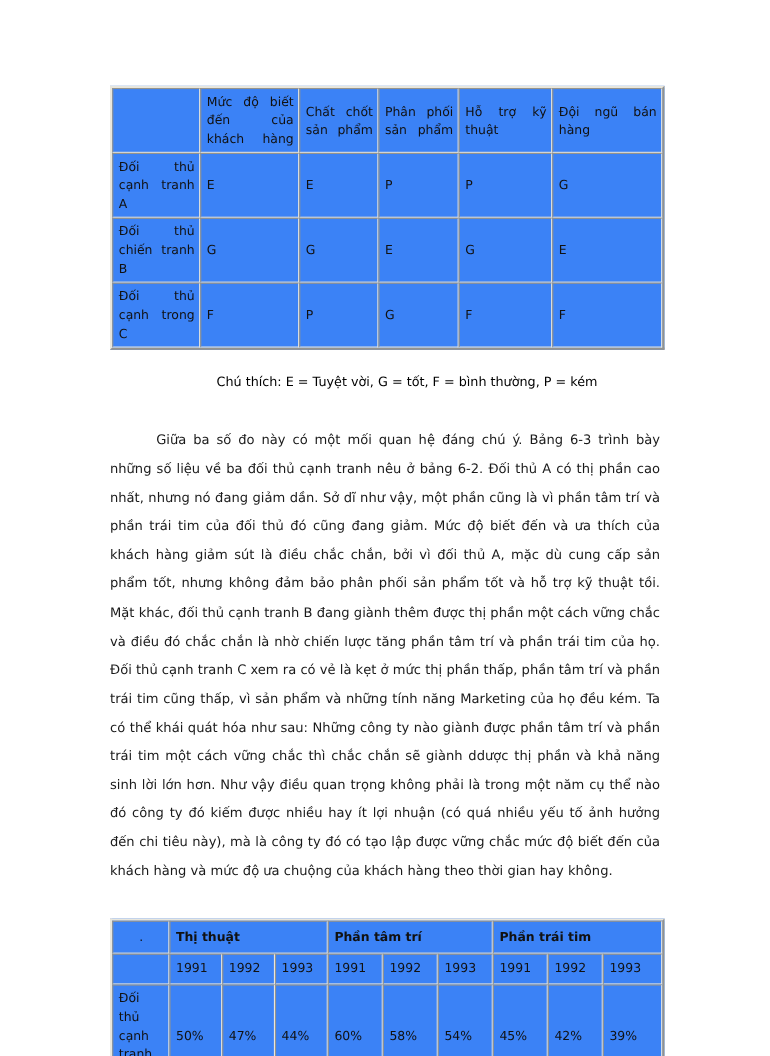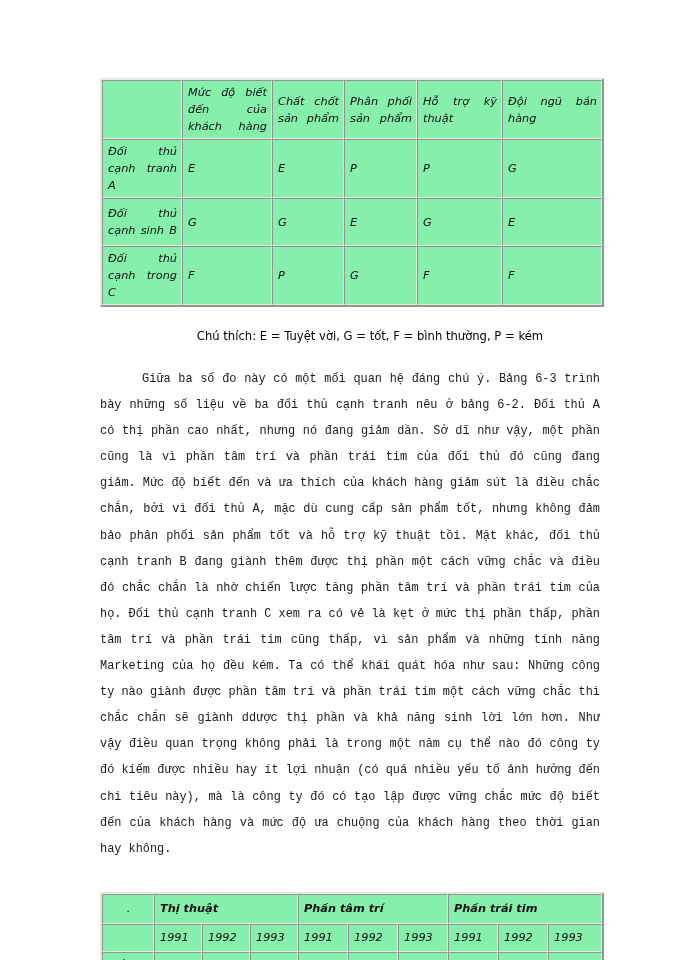--- a/index.html
+++ b/index.html
@@ -20,24 +20,23 @@
     height: 960px;
     box-sizing: border-box;
     padding: 78px 100px 0 100px;
   }
 
   
   table.doc-table {
     border-collapse: separate;
     border-spacing: 0;
     width: 500px;
-    background: #86efac;
+    background: #3b82f6;
     border: 2px outset #e8e6dd;
     table-layout: fixed;
-    font-style: italic;
   }
   table.doc-table td {
     border: 1px inset #e8e6dd;
     vertical-align: middle;
     padding: 3px 4px 3px 5px;
     font-size: 11.3px;
     line-height: 17px;
     color: #111111;
     word-wrap: break-word;
     overflow: hidden;
@@ -66,27 +65,26 @@
 
   .legend {
     font-size: 11.6px;
     line-height: 16px;
     margin: 21px 0 0 40px;
     text-align: center;
   }
 
   
   .body-paragraph {
-    margin: 22px 0 0 0;
+    margin: 32px 0 0 0;
     font-size: 11.9px;
     line-height: 26.1px;
     text-align: justify;
     text-indent: 42px;
     color: #1a1a1a;
-    font-family: Liberation Mono, monospace;
   }
 
   
   #table-share-metrics { margin-top: 30px; }
   #table-share-metrics td { height: 22px; font-size: 11.3px; }
   #table-share-metrics tr.group-row td { height: 22px; }
   #table-share-metrics tr.year-row td { height: 20px; }
   #table-share-metrics tr.data-row td { height: 50px; }
   .dot-cell { text-align: center; }
 </style>
@@ -117,21 +115,21 @@
       <tr class="data-row">
         <td class="vtop justify">Đối thủ cạnh tranh A</td>
         <td>E</td>
         <td>E</td>
         <td>P</td>
         <td>P</td>
         <td>G</td>
       </tr>
 
       <tr class="data-row">
-        <td class="vtop justify">Đối thủ cạnh sinh B</td>
+        <td class="vtop justify">Đối thủ chiến tranh B</td>
         <td>G</td>
         <td>G</td>
         <td>E</td>
         <td>G</td>
         <td>E</td>
       </tr>
 
       <tr class="data-row">
         <td class="vtop justify">Đối thủ cạnh trong C</td>
         <td>F</td>

